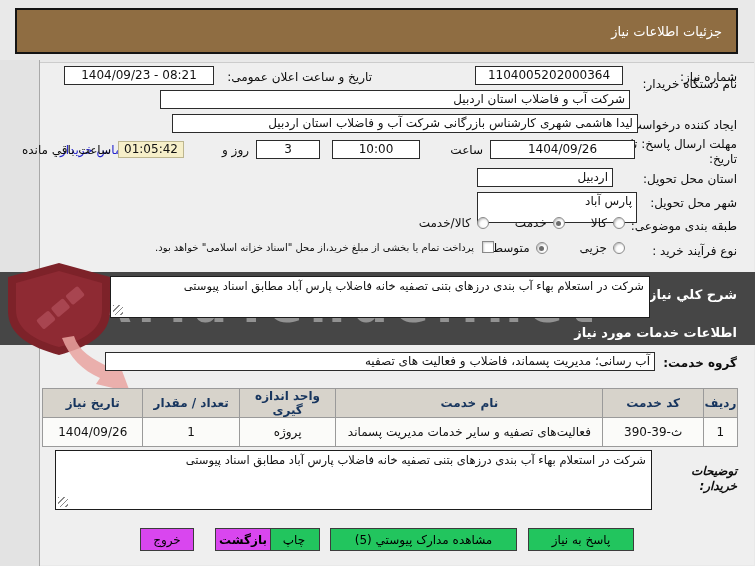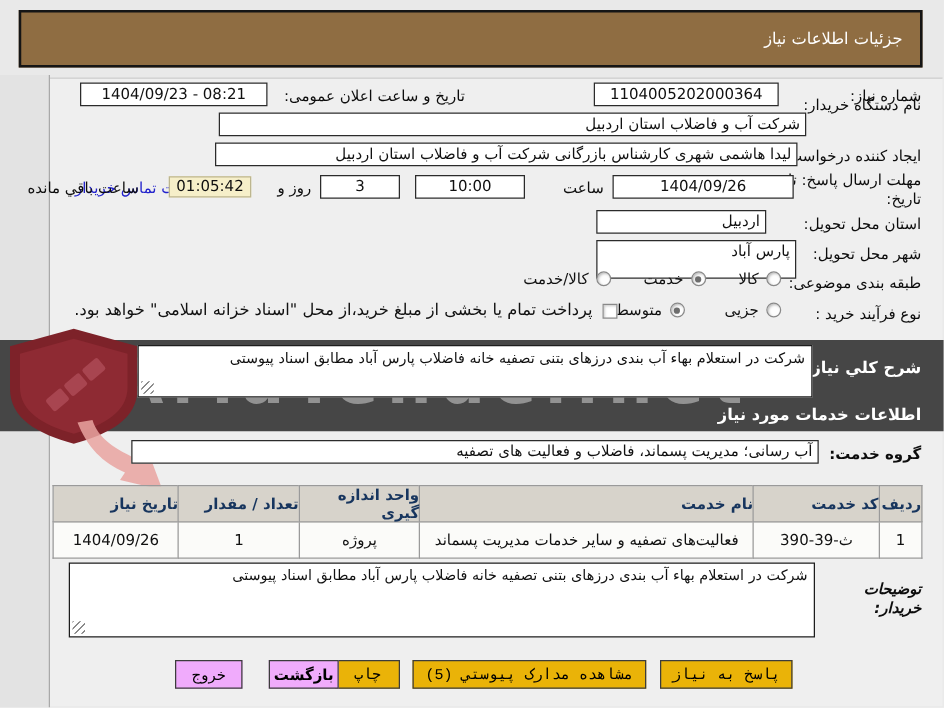--- a/index.html
+++ b/index.html
@@ -83,34 +83,34 @@
 
   
   table.grid {
     position:absolute; left:42px; top:388px; width:696px;
     border-collapse:collapse; direction:rtl;
     font-size:12px;
   }
   table.grid th, table.grid td { border:1px solid #9a9a9a; }
   table.grid th {
     background:#d7d3cb; color:#17355e; font-weight:bold;
-    height:27px; font-size:12px;text-align:right;
+    height:27px; font-size:12px;
   }
   table.grid td { background:#fbfbf9; height:29px; text-align:center; }
   table.grid { border:1px solid #6f6f6f; }
 
   
   .btn {
     position:absolute; top:528px; height:23px;
     border:1px solid #3c3c3c; font-size:12px;
     display:flex; align-items:center; justify-content:center;
     cursor:pointer; font-family:inherit;
   }
-  .btn.green { background:#eab308;font-family:Liberation Mono, monospace; }
-  .btn.pink  { background:#f0abfc; }
+  .btn.green { background:#22c55e; }
+  .btn.pink  { background:#d946ef; }
 </style>
 </head>
 <body>
 
 <div class="titlebar">
   <span>جزئیات اطلاعات نیاز</span>
 </div>
 
 <div class="gutter"></div>
 <div class="vdivider"></div>
@@ -119,21 +119,21 @@
 <div class="lbl" style="right:18px; top:70px;">شماره نیاز:</div>
 <div class="inp center" style="left:475px; top:66px; width:148px; height:19px;">
   <span class="val ltr">1104005202000364</span>
 </div>
 <div class="lbl" style="right:383px; top:70px;">تاریخ و ساعت اعلان عمومی:</div>
 <div class="inp center" style="left:64px; top:66px; width:150px; height:19px;">
   <span class="val ltr">1404/09/23 - 08:21</span>
 </div>
 
 <div class="lbl" style="right:18px; top:77px;padding-left:40px;">نام دستگاه خریدار:</div>
-<div class="inp rt" style="left:175px; top:90px; width:470px; height:19px;">
+<div class="inp rt" style="left:160px; top:90px; width:470px; height:19px;">
   <span class="val">شرکت آب و فاضلاب استان اردبیل</span>
 </div>
 
 <div class="lbl" style="right:18px; top:118px;">ایجاد کننده درخواست:</div>
 <div class="inp rt" style="left:172px; top:114px; width:466px; height:19px;">
   <span class="val">لیدا  هاشمی شهری کارشناس بازرگانی شرکت آب و فاضلاب استان اردبیل</span>
 </div>
 <span class="link abs" style="left:60px; top:117px;margin-top:26px;">اطلاعات تماس خریدار</span>
 
 <div class="lbl two-line" style="right:18px; top:137px; width:115px;">
@@ -144,21 +144,21 @@
   <span class="val ltr">1404/09/26</span>
 </div>
 <div class="lbl" style="right:272px; top:143px;">ساعت</div>
 <div class="inp center" style="left:332px; top:140px; width:88px; height:19px;">
   <span class="val ltr">10:00</span>
 </div>
 <div class="inp center" style="left:256px; top:140px; width:64px; height:19px;">
   <span class="val ltr">3</span>
 </div>
 <div class="lbl" style="left:222px; top:143px;">روز و</div>
-<div class="countdown ltr" style="left:135px; top:141px; width:66px; height:17px;">01:05:42</div>
+<div class="countdown ltr" style="left:118px; top:141px; width:66px; height:17px;">01:05:42</div>
 <div class="lbl" style="left:22px; top:143px;">ساعت باقي مانده</div>
 
 <div class="lbl" style="right:18px; top:172px;">استان محل تحویل:</div>
 <div class="inp rt" style="left:477px; top:168px; width:136px; height:19px;">
   <span class="val">اردبیل</span>
 </div>
 <div class="lbl" style="right:18px; top:196px;">شهر محل تحویل:</div>
 <div class="inp rt" style="left:477px; top:192px; width:160px; height:31px;">
   <span class="val">پارس آباد</span>
 </div>
@@ -185,21 +185,21 @@
     <span class="radio"></span>
     <span>جزیی</span>
   </div>
   <div class="opt">
     <span class="radio sel"></span>
     <span>متوسط</span>
   </div>
 </div>
 <div class="optgroup" style="right:261px; top:241px; gap:8px;">
   <span class="checkbox"></span>
-  <span style="font-size:13px; white-space:nowrap;">پرداخت تمام یا بخشی از مبلغ خرید،از محل "اسناد خزانه اسلامی" خواهد بود.</span>
+  <span style="font-size:10px; white-space:nowrap;">پرداخت تمام یا بخشی از مبلغ خرید،از محل "اسناد خزانه اسلامی" خواهد بود.</span>
 </div>
 
 <div class="band"></div>
 <div class="wm-text">AriaTender.net</div>
 
 <svg class="wm-shield" width="110" height="95" viewBox="0 0 110 95">
   <path d="M55 2 L106 16 V50 C106 74 84 86 55 94 C26 86 4 74 4 50 V16 Z" fill="#7d2229"></path>
   <path d="M55 10 L98 22 V49 C98 68 80 79 55 86 C30 79 12 68 12 49 V22 Z" fill="#8e2a33"></path>
   <g fill="#a84550" transform="rotate(-40 55 48)">
     <rect x="30" y="42" width="16" height="12" rx="2"></rect>

